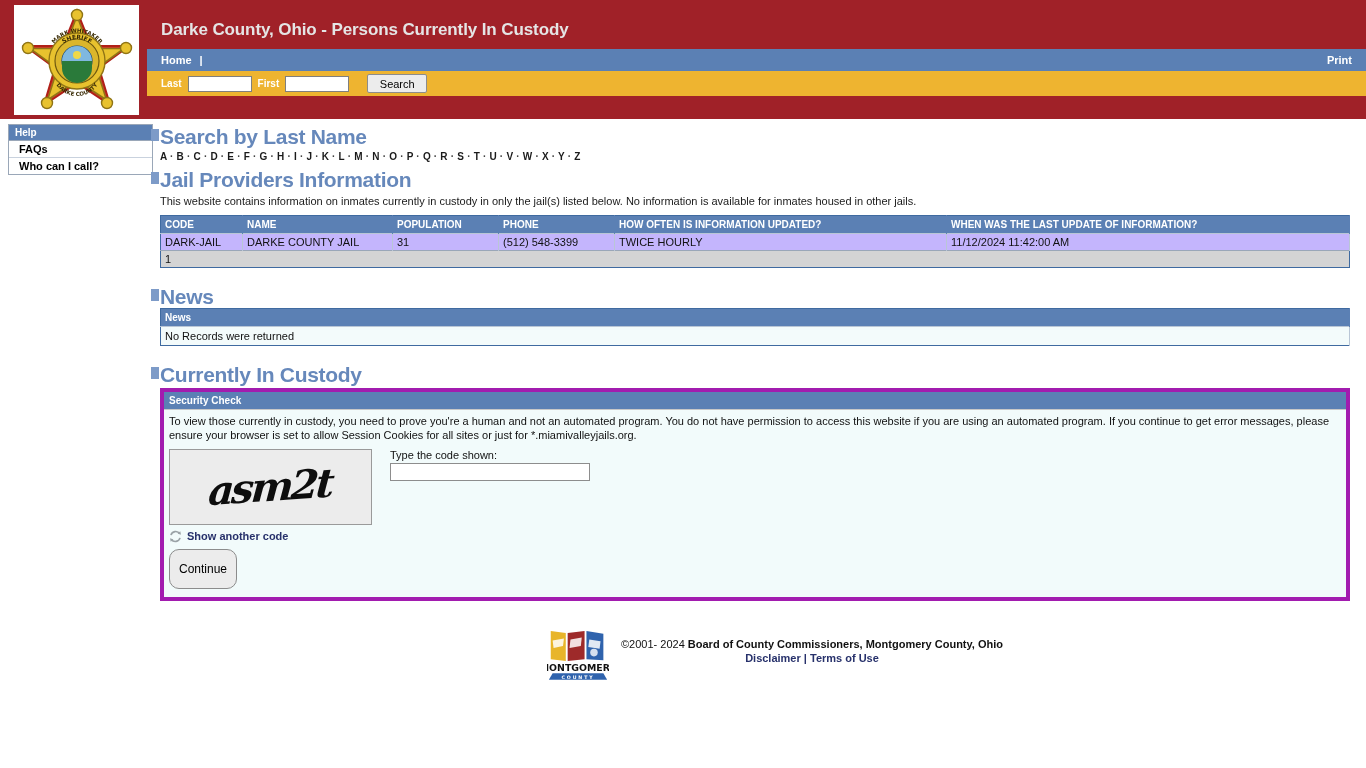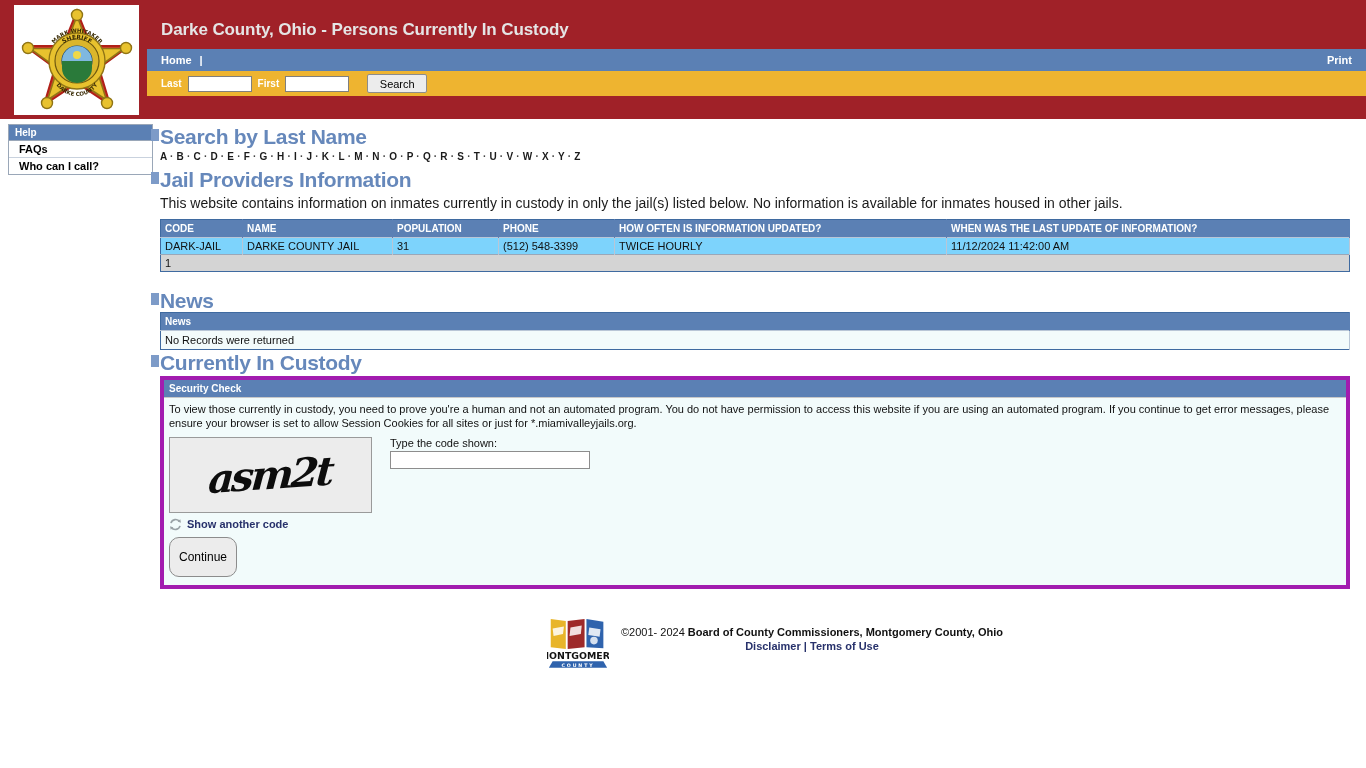--- a/index.html
+++ b/index.html
@@ -167,21 +167,21 @@
     letter-spacing: 0.2px;
   }
   .alpha a {
     color: #1a1a1a;
     text-decoration: none;
     cursor: pointer;
   }
   .alpha .dot { color: #444; }
 
   .blurb {
-    font-size: 14px;
+    font-size: 11px;
     color: #1a1a1a;
     margin: 4px 0 8px 0;
   }
 
   
   table.grid {
     width: 100%;
     border-collapse: collapse;
     border: 1px solid #3f6aa0;
     font-size: 11px;
@@ -191,21 +191,21 @@
     background: #5b80b4;
     color: #ffffff;
     font-size: 10px;
     font-weight: bold;
     text-align: left;
     padding: 3px 0 3px 4px;
     border-right: 1px solid #5b80b4;
     white-space: nowrap;
   }
   table.grid tbody td {
-    background: #7dd3fc;
+    background: #c4b5fd;
     color: #111;
     padding: 2px 0 2px 4px;
     border-right: 1px solid #b9c6d6;
     border-top: 1px solid #b9c6d6;
     white-space: nowrap;
   }
   table.grid tfoot td {
     background: #d4d4d4;
     color: #111;
     padding: 2px 0 2px 4px;
@@ -450,21 +450,21 @@
           <th>News</th>
         </tr>
       </thead>
       <tbody>
         <tr>
           <td class="empty">No Records were returned</td>
         </tr>
       </tbody>
     </table>
 
-    <h2 class="section" style="margin-top:2px">Currently In Custody</h2>
+    <h2 class="section" style="margin-top:18px">Currently In Custody</h2>
 
     <div class="panel">
       <div class="panel-head">Security Check</div>
       <div class="panel-body">
 
         <p class="panel-text">To view those currently in custody, you need to prove you're a human and not an automated program. You do not have permission to access this website if you are using an automated program. If you continue to get error messages, please ensure your browser is set to allow Session Cookies for all sites or just for *.miamivalleyjails.org.</p>
 
         <div class="captcha-row">
           <div class="captcha-img">
             <span class="captcha-text">asm2t</span>

